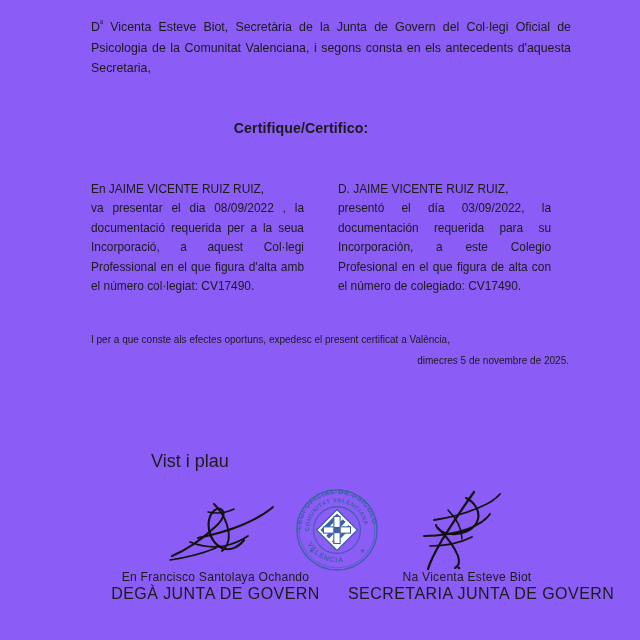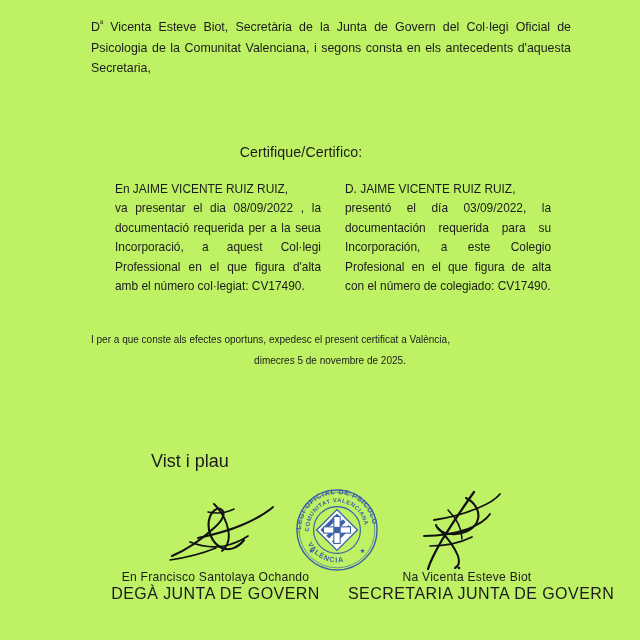--- a/index.html
+++ b/index.html
@@ -14,21 +14,21 @@
     position: relative;
     overflow: hidden;
     font-family: "Liberation Sans", sans-serif;
     color: #1b1b1b;
     -webkit-font-smoothing: antialiased;
   }
 
   .page {
     position: absolute;
     inset: 0;
-    background: #bef264;
+    background: #8b5cf6;
   }
 
   
   .intro {
     position: absolute;
     left: 91px;
     top: 17px;
     width: 480px;
     font-size: 12.4px;
     line-height: 20.5px;
@@ -42,58 +42,56 @@
   }
 
   
   .title {
     position: absolute;
     left: 0;
     top: 120px;
     width: 602px;
     text-align: center;
     font-size: 14.2px;
-    font-weight: normal;
+    font-weight: bold;
     letter-spacing: 0.1px;
-    margin-top: 24px;
   }
 
   
   .cols {
     position: absolute;
     left: 91px;
     top: 180px;
     width: 460px;
     display: flex;
     justify-content: space-between;
   }
   .col {
     width: 213px;
     font-size: 11.9px;
     line-height: 19.4px;
     text-align: justify;
     text-justify: inter-word;
-    margin-left: 24px;
   }
   .col .firstline {
     text-align: left;
   }
 
   
   .closing {
     position: absolute;
     left: 91px;
     top: 330px;
     width: 478px;
     font-size: 10px;
     line-height: 20.5px;
     text-align: justify;
     text-justify: inter-word;
   }
-  .closing .lastline { text-align: center; }
+  .closing .lastline { text-align: right; }
 
   
   .vist {
     position: absolute;
     left: 151px;
     top: 451px;
     font-size: 18px;
   }
   .sig-svg { position: absolute; }
   .sig-left  { left: 168px; top: 490px; }

